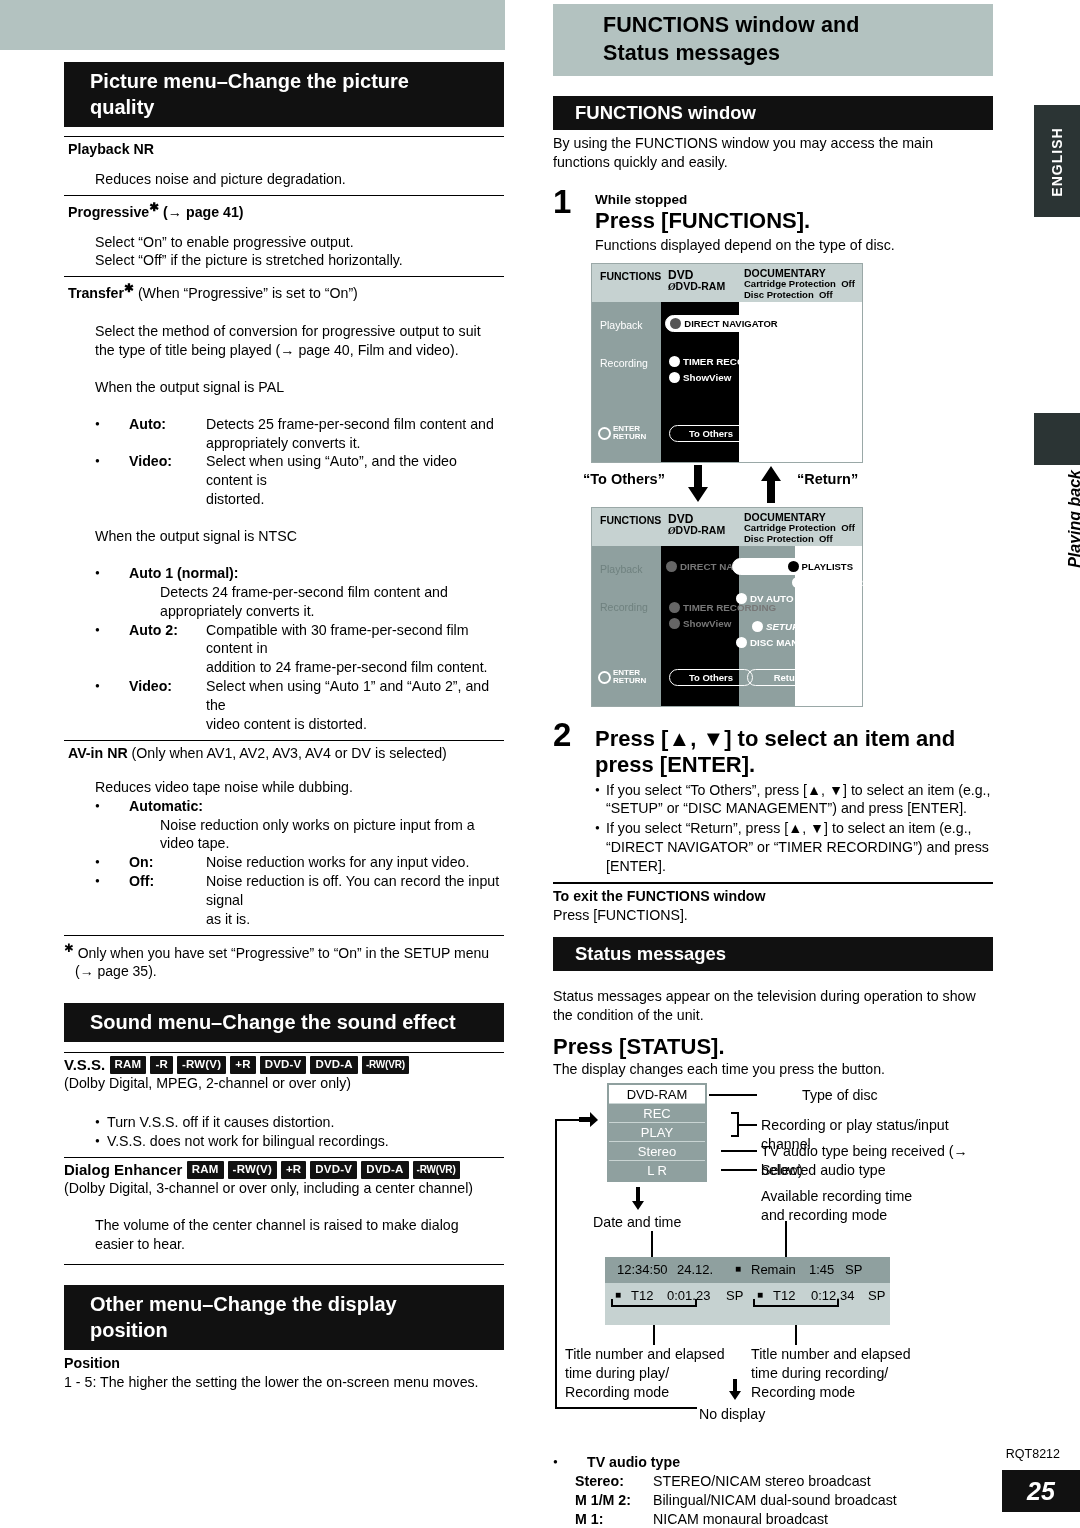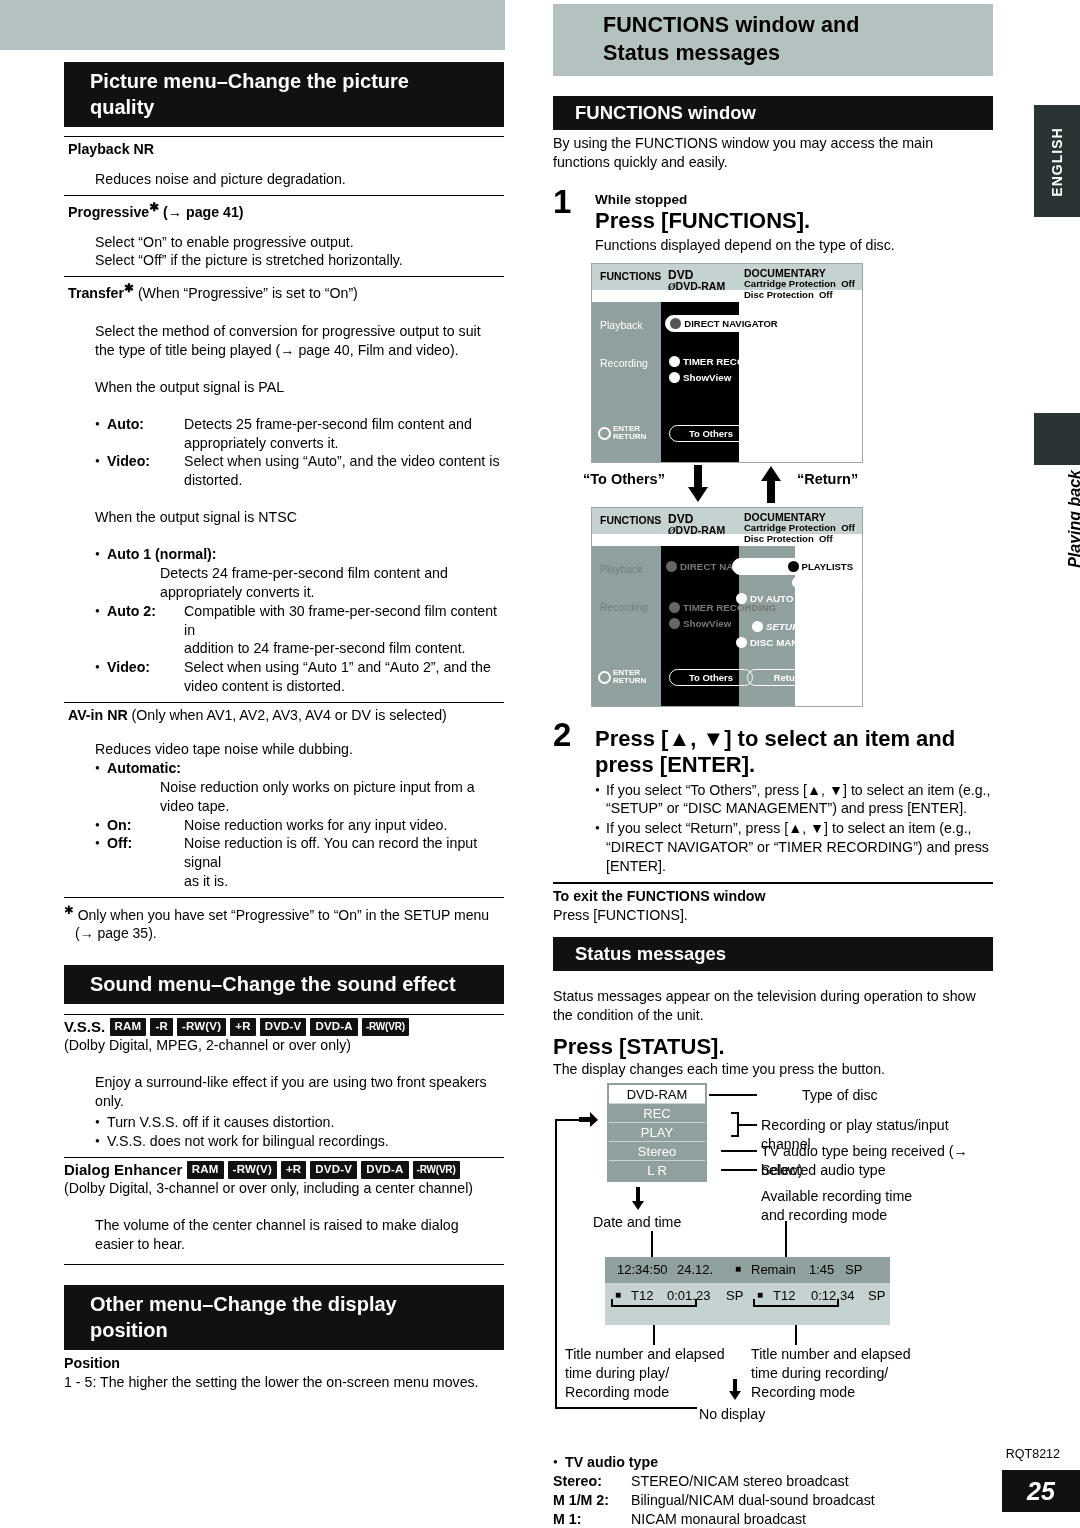--- a/index.html
+++ b/index.html
@@ -47,21 +47,21 @@
   .rule { border-top:1.6px solid #000; }
   .rule-thick { border-top:2.6px solid #000; }
 
   .hdrow { font-size:14.2px; font-weight:bold; padding:4px 0 3px 4px; }
   .hdrow .n { font-weight:normal; }
 
   
   .drow { display:flex; font-size:14.2px; line-height:1.33; }
   .drow .bul { width:12px; flex:0 0 12px; }
   .drow .bul:before { content:"\25CF"; font-size:8px; position:relative; top:-3px; }
-  .drow .term { font-weight:bold; flex:0 0 auto; white-space:nowrap; }
+  .drow .term { font-weight:bold; flex:0 0 auto; white-space:nowrap;margin-left:22px; }
   .drow .term.w { flex:0 0 77px; }
   .drow .desc { flex:1; }
   .dsub { margin-left:96px; font-size:14.2px; line-height:1.33; }
 
   
   .badge {
     display:inline-block; background:#111; color:#fff; font-weight:bold;
     font-size:11.5px; line-height:1; padding:3px 5px 4px; border-radius:1px;
     vertical-align:2px; margin-right:4px; letter-spacing:.2px;
   }
@@ -82,21 +82,21 @@
   .bullist .li .bb { width:11px; flex:0 0 11px;}
   .bullist .li .bb:before{ content:"\25CF"; font-size:8px; position:relative; top:-3px;}
   .bullist .li .tx { flex:1; }
 
   
   .fnscreen {
     position:relative; width:272px; height:200px; border:1px solid #9aa8a7;
     background:#fff; font-size:10.5px; font-family:"Liberation Sans", sans-serif;
   }
   .fn-top {
-    position:absolute; left:0; top:0; right:0; height:26px; background:#c6d2d1;
+    position:absolute; left:0; top:0; right:0; height:38px; background:#c6d2d1;
   }
   .fn-top .lbl { position:absolute; left:8px; top:6px; font-size:10.5px; font-weight:bold;}
   .fn-top .dvd { position:absolute; left:76px; top:4px; font-size:12px; font-weight:bold;}
   .fn-top .ram { position:absolute; left:76px; top:16px; font-size:10.5px; font-weight:bold;}
   .fn-top .ram .disc { font-family:"Liberation Serif", serif; font-style:italic; font-weight:bold;}
   .fn-top .doc { position:absolute; left:152px; top:3px; font-size:10.5px; font-weight:bold;}
   .fn-top .p1  { position:absolute; left:152px; top:14px; font-size:9.5px; font-weight:bold;}
   .fn-top .p2  { position:absolute; left:152px; top:25px; font-size:9.5px; font-weight:bold;}
   .fn-left {
     position:absolute; left:0; top:38px; bottom:0; width:69px; background:#8fa09f;
@@ -329,24 +329,20 @@
     <div class="blkhdr">Sound menu–Change the sound effect</div>
 
     <div style="height:10px"></div>
     <div class="rule"></div>
     <div style="margin-top:3px">
       <span class="b" style="font-size:15px">V.S.S.</span>
       <span class="badge">RAM</span><span class="badge">-R</span><span class="badge">-RW(V)</span><span class="badge">+R</span><span class="badge">DVD-V</span><span class="badge">DVD-A</span><span class="badge tiny">-RW(VR)</span>
     </div>
     <div class="body">(Dolby Digital, MPEG, 2-channel or over only)</div>
     <div class="gap18"></div>
-    <div class="body ind1">
-      <span>Enjoy a surround-like effect if you are using two front speakers</span><br>
-      <span>only.</span>
-    </div>
     <div class="drow ind1" style="margin-top:2px">
       <span class="bul"></span>
       <span class="desc">Turn V.S.S. off if it causes distortion.</span>
     </div>
     <div class="drow ind1">
       <span class="bul"></span>
       <span class="desc">V.S.S. does not work for bilingual recordings.</span>
     </div>
 
     <div class="gap6"></div>

